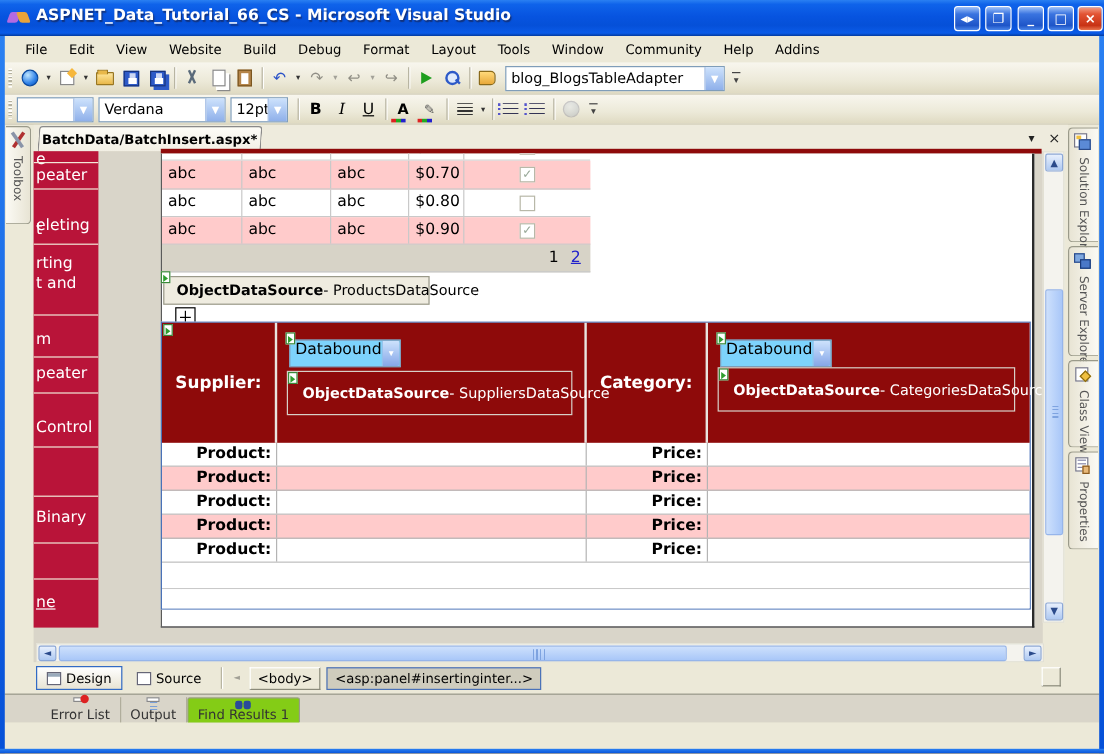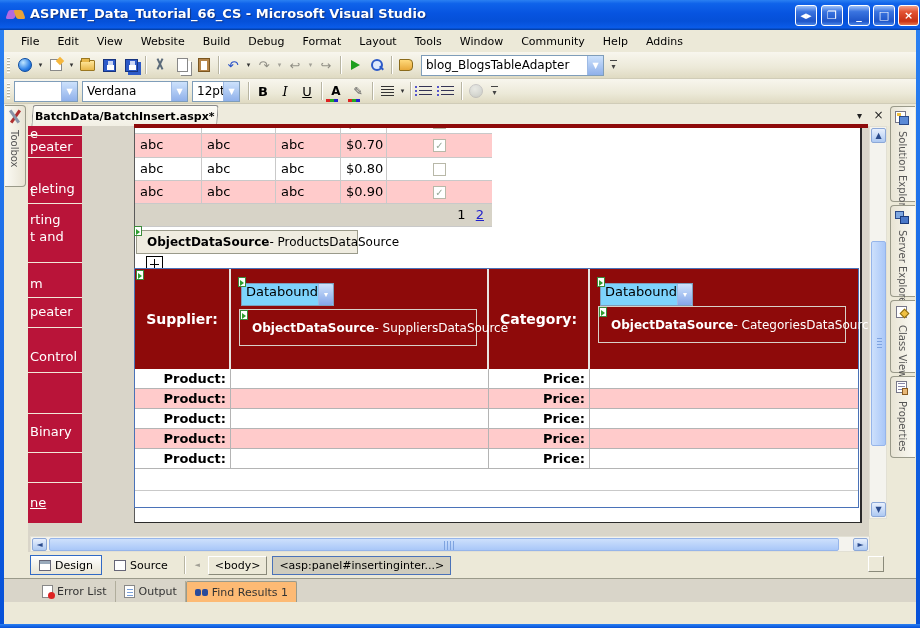--- a/index.html
+++ b/index.html
@@ -127,22 +127,22 @@
   .ricon{position:absolute;left:4px;top:4px;width:15px;height:15px;}
   .ri-white{position:absolute;width:11px;height:12px;background:#fff;border:1px solid #778;}
   
   #viewbar{left:4px;top:552px;width:912px;height:26px;background:#ECE9D8;display:flex;align-items:center;}
   .viewbtn{height:20px;display:flex;align-items:center;gap:4px;padding:0 8px;font-size:11px;}
   .sel-blue{border:1px solid #316ac5;background:linear-gradient(180deg,#fff,#e8e4d4);}
   .tagbtn{height:19px;display:flex;align-items:center;padding:0 6px;margin-right:5px;font-size:11px;background:#ece9d8;
      border:1px solid;border-color:#fff #8a8a7a #8a8a7a #fff;white-space:nowrap;}
   .tagbtn.sel{background:#cfccbd;border:1px solid #4a72b8;}
   #tooltabs{left:4px;top:578px;width:912px;height:24px;background:#d9d5c9;border-top:1px solid #9a9a8a;display:flex;align-items:flex-end;padding-left:30px;}
-  .ttab{height:21px;display:flex;align-items:center;gap:4px;padding:0 8px;font-size:11px;color:#333;border-right:1px solid #b0ad9c;}
-  .ttab.active{background:#fdba74;border:1px solid #9a9a8a;border-bottom:none;border-radius:2px 2px 0 0;justify-content:space-between;}
+  .ttab{height:21px;display:flex;align-items:center;gap:4px;padding:0 8px;font-size:11px;color:#333;border-right:1px solid #b0ad9c;flex-direction:column;}
+  .ttab.active{background:#84cc16;border:1px solid #9a9a8a;border-bottom:none;border-radius:2px 2px 0 0;justify-content:space-between;}
   #statusbar{left:4px;top:602px;width:912px;height:22px;background:#ECE9D8;display:flex;align-items:center;padding-left:6px;font-size:12px;}
   
   .winborder{background:linear-gradient(180deg,#2a80f2,#0550d8);}
   .clipped{overflow:hidden;}
 </style>
 </head>
 <body>
 
 <div id="win">
 

